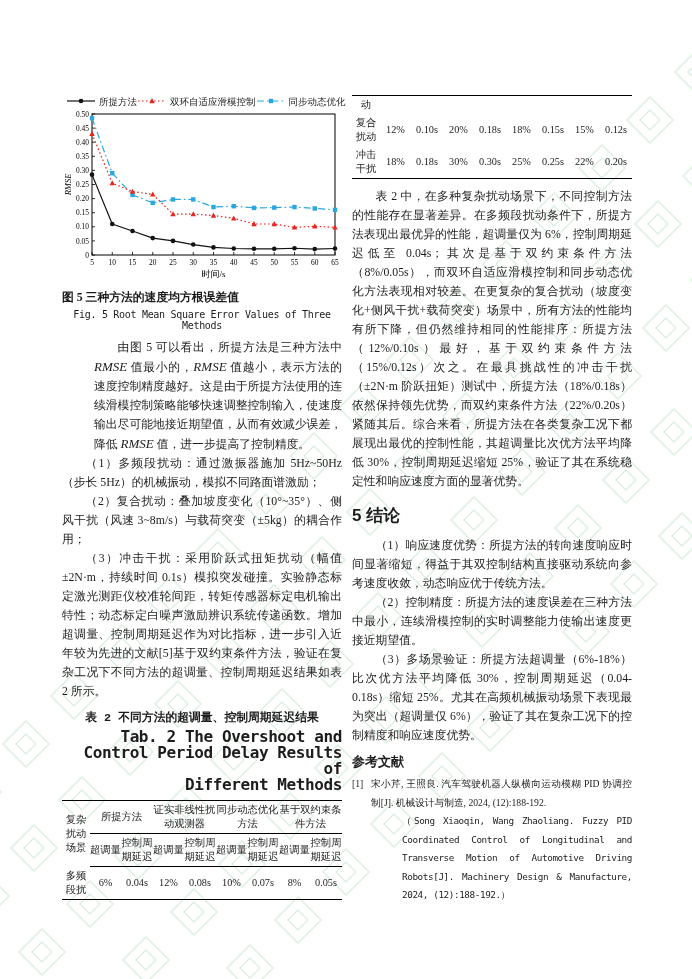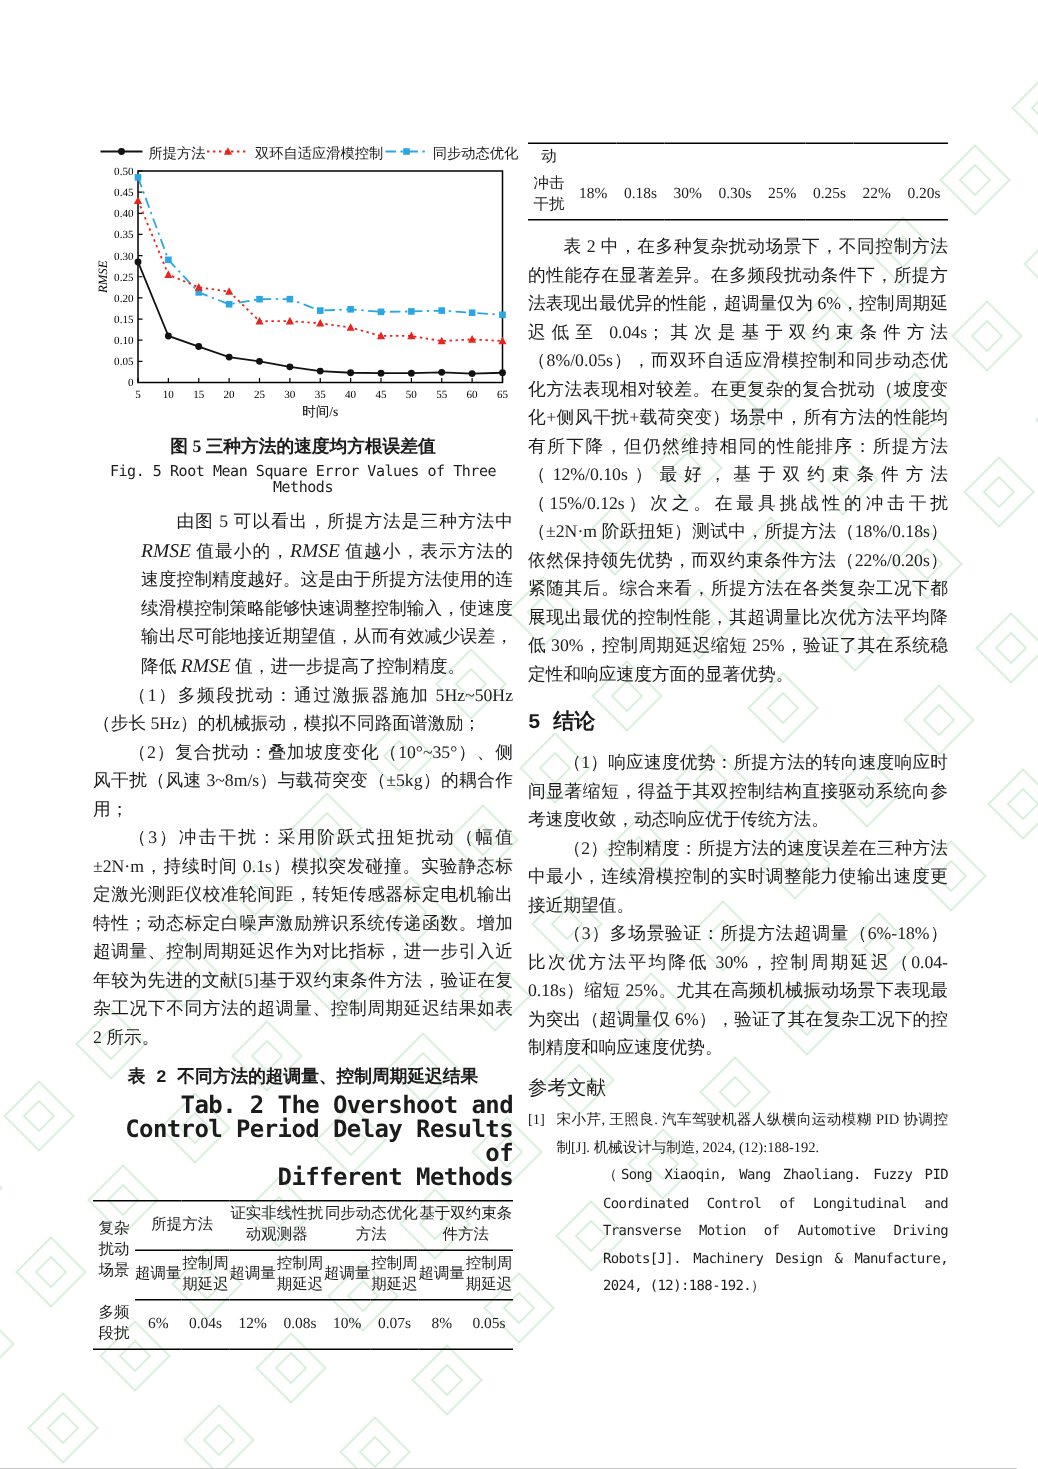--- a/index.html
+++ b/index.html
@@ -8,21 +8,21 @@
   .wm-layer{position:absolute;left:0;top:0;z-index:0;pointer-events:none;}
   .col{position:absolute;top:95px;width:280px;z-index:1;}
   .col-left{left:62px;}
   .col-right{left:352px;}
 
   
   .legend-row{display:flex;justify-content:space-between;align-items:center;
               font-size:9.5px;padding:0 4px;height:14px;}
   .legend-item{display:flex;align-items:center;gap:3px;white-space:nowrap;}
   .chart-svg{display:block;width:280px;height:176px;}
-  .fig-cap-zh{text-align:center;font-size:11.8px;font-weight:600;margin-top:5px;}
+  .fig-cap-zh{font-size:11.8px;font-weight:600;margin-top:5px;}
   .fig-cap-en{text-align:center;font-size:10px;font-family:"DejaVu Sans Mono",monospace;
               margin-top:3px;letter-spacing:-0.3px;}
 
   
   .para{font-size:11.8px;line-height:19px;text-align:justify;margin:0;}
   .indent{text-indent:2em;}
   .para em{font-family:"Liberation Serif",serif;font-style:italic;font-size:13px;}
   .first-para{margin-top:7px;margin-left:32px;}
 
   
@@ -33,23 +33,23 @@
   table.t2{border-collapse:collapse;width:100%;font-size:10.3px;margin-top:7px;table-layout:fixed;}
   table.t2 th,table.t2 td{font-weight:normal;text-align:center;vertical-align:middle;
                           padding:2px 0;line-height:14px;}
   .rule-top{border-top:1.6px solid #000;}
   .cmid{border-bottom:0.8px solid #000;}
   .rule-sub{border-bottom:1.3px solid #000;}
   .rule-end-thin{border-bottom:0.8px solid #000;}
   .rule-end-thick{border-bottom:1.6px solid #000;}
 
   
-  .h-conclusion{font-family:Liberation Mono, monospace;font-weight:700;font-size:14px;
+  .h-conclusion{font-family:Liberation Sans, sans-serif;font-weight:700;font-size:17px;
                 margin:13px 0 9px 0;}
-  .h-refs{font-family:"Liberation Sans",sans-serif;font-weight:400;font-size:13px;
+  .h-refs{font-family:"Liberation Sans",sans-serif;font-weight:700;font-size:13px;
           margin:8px 0 4px 0;}
   .ref{position:relative;padding-left:19px;font-size:9.7px;line-height:18.5px;
        text-align:justify;}
   .ref-num{position:absolute;left:0;top:0;}
   .ref-en{font-family:"DejaVu Sans Mono",monospace;font-size:9.3px;line-height:18.5px;
           text-align:justify;padding-left:31px;letter-spacing:-0.4px;word-break:break-word;}
 </style>
 </head>
 <body>
 
@@ -532,20 +532,31 @@
         <col style="width:32px">
           <col style="width:31px">
           <col style="width:32px">
       </colgroup>
       <tbody>
           <tr>
         <td class="rule-top">动</td>
         <td class="rule-top" colspan="8"></td>
       </tr>
       <tr>
+        <td>复合扰动</td>
+        <td>12%</td>
+        <td>0.10s</td>
+        <td>20%</td>
+        <td>0.18s</td>
+        <td>18%</td>
+        <td>0.15s</td>
+        <td>15%</td>
+        <td>0.12s</td>
+      </tr>
+      <tr>
         <td class="rule-end-thick">冲击干扰</td>
         <td class="rule-end-thick">18%</td>
         <td class="rule-end-thick">0.18s</td>
         <td class="rule-end-thick">30%</td>
         <td class="rule-end-thick">0.30s</td>
         <td class="rule-end-thick">25%</td>
         <td class="rule-end-thick">0.25s</td>
         <td class="rule-end-thick">22%</td>
         <td class="rule-end-thick">0.20s</td>
       </tr>

